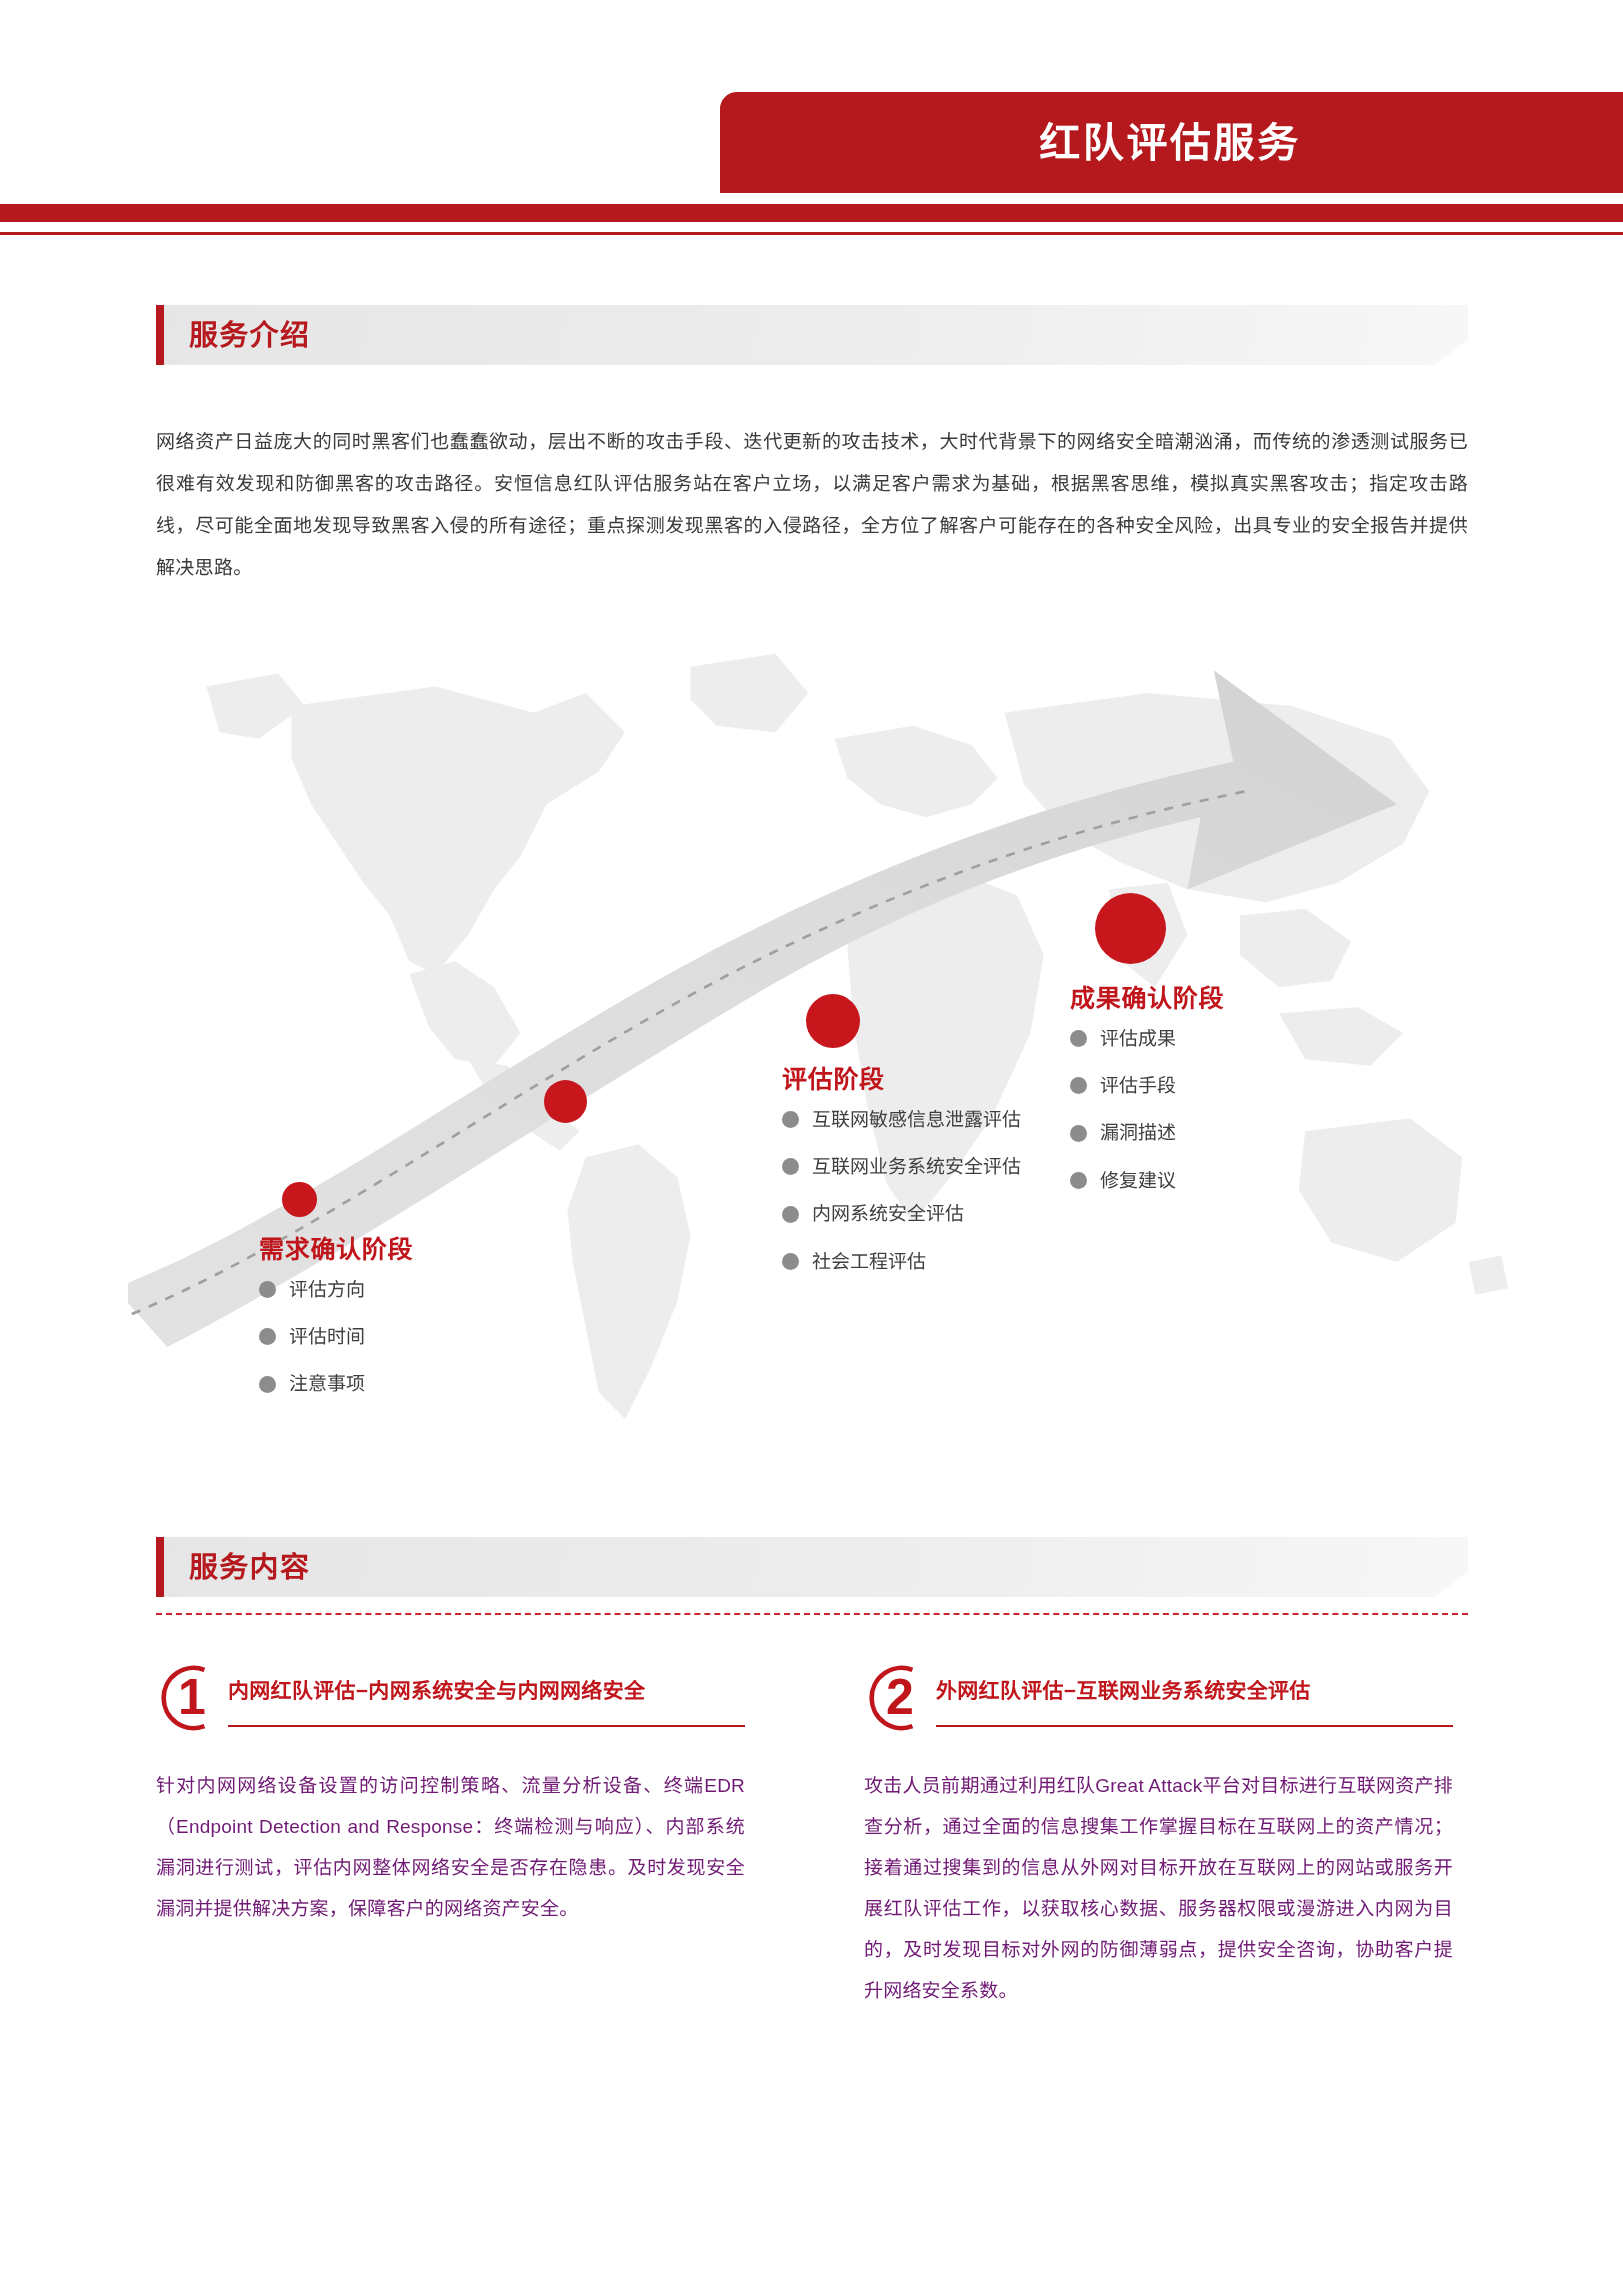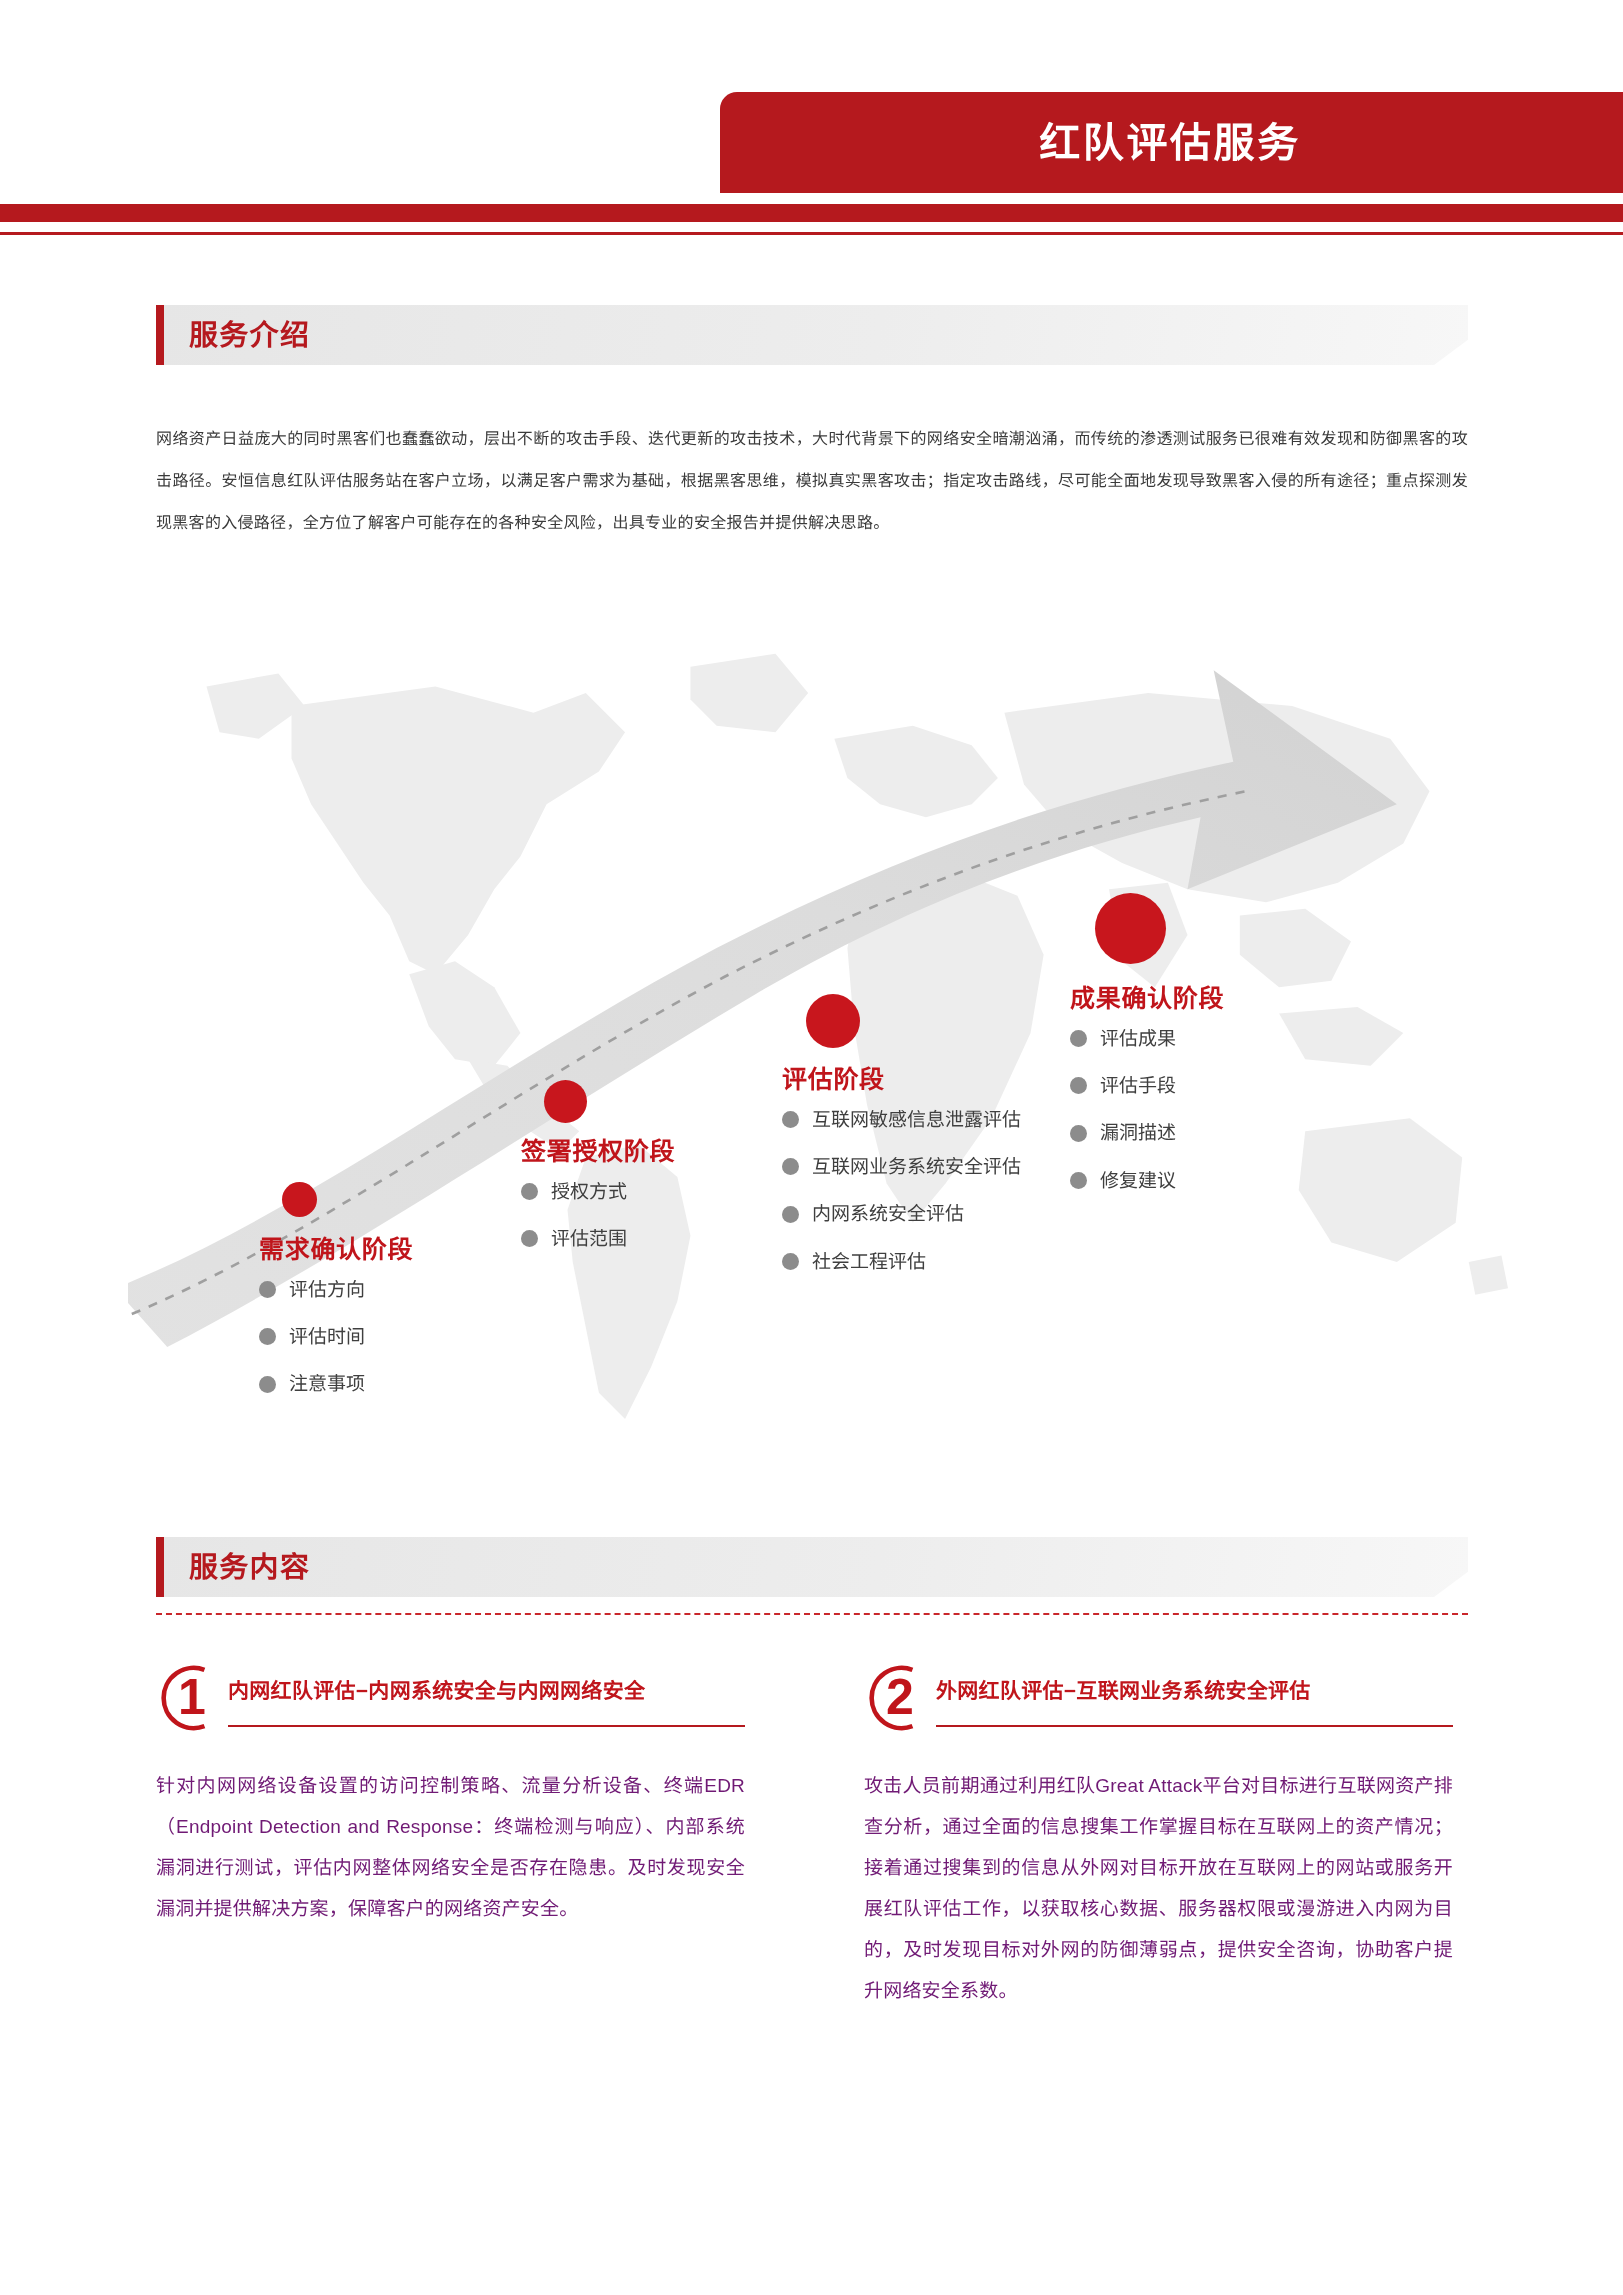--- a/index.html
+++ b/index.html
@@ -98,21 +98,21 @@
     height: 0;
     border-top: 2px dashed #C9262B;
   }
 
   
   .intro-text {
     position: absolute;
     top: 402px;
     left: 156px;
     width: 1312px;
-    font-size: 16px;
+    font-size: 19px;
     line-height: 42px;
     color: #3a3a3a;
     text-align: justify;
     letter-spacing: 0.3px;
   }
 
   
   .graphic {
     position: absolute;
     top: 608px;
@@ -319,27 +319,20 @@
 
   <div class="stage stage-1">
     <div class="stage-title">需求确认阶段</div>
     <ul class="stage-items">
       <li>评估方向</li>
       <li>评估时间</li>
       <li>注意事项</li>
     </ul>
   </div>
 
-  <div class="stage stage-2">
-    <div class="stage-title">签署授权阶段</div>
-    <ul class="stage-items">
-      <li>授权方式</li>
-      <li>评估范围</li>
-    </ul>
-  </div>
 
   <div class="stage stage-4">
     <div class="stage-title">成果确认阶段</div>
     <ul class="stage-items">
       <li>评估成果</li>
       <li>评估手段</li>
       <li>漏洞描述</li>
       <li>修复建议</li>
     </ul>
   </div>

